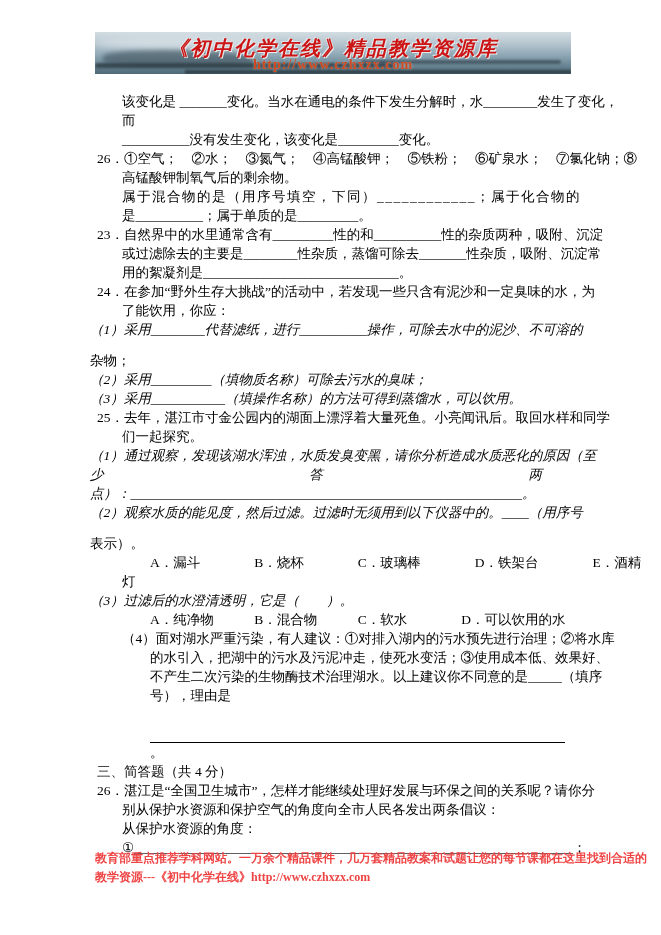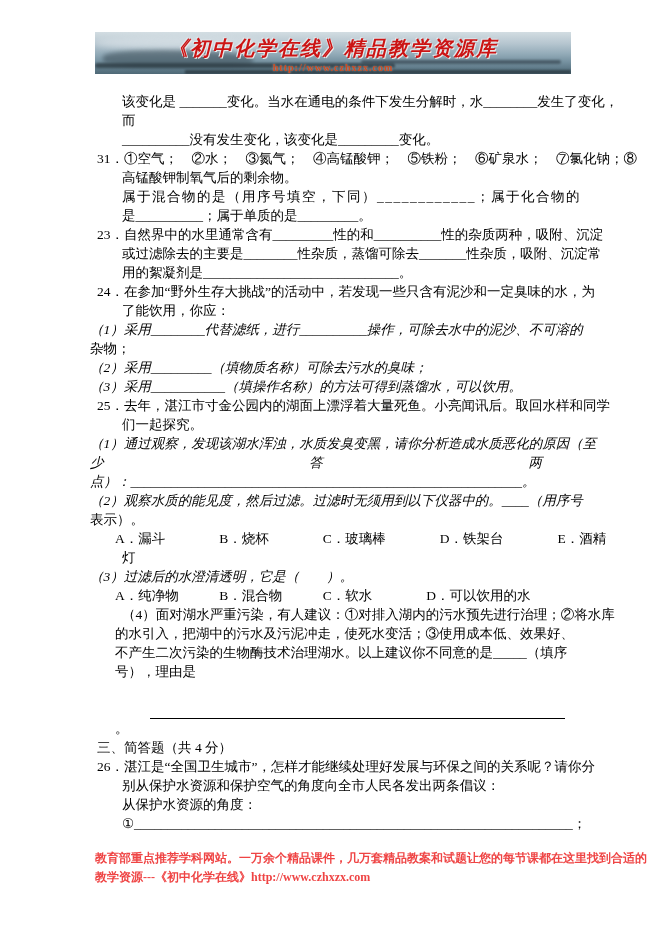--- a/index.html
+++ b/index.html
@@ -17,31 +17,31 @@
   .banner .streak1{position:absolute;left:0px;bottom:6px;width:300px;height:5px;background:#2b3940;opacity:.75;border-radius:3px;filter:blur(1px);}
   .banner .streak2{position:absolute;right:10px;bottom:10px;width:200px;height:4px;background:#33424c;opacity:.65;border-radius:3px;filter:blur(1px);}
   .banner .streak3{position:absolute;left:90px;bottom:0px;width:386px;height:4px;background:#26333a;opacity:.7;filter:blur(1px);}
   .banner-title{
     position:absolute;left:0;top:3px;width:100%;text-align:center;
     font-size:20px;font-weight:bold;font-style:italic;letter-spacing:2px;
     color:#cc1414;text-shadow:1px 1px 0 #e9e9e9,-1px -1px 0 #dfe6ea;white-space:pre;
   }
   .banner-url{
     position:absolute;left:0;bottom:1px;width:100%;text-align:center;
-    font-size:10px;font-weight:bold;letter-spacing:1px;color:#cd4a20;
+    font-size:14px;font-weight:bold;letter-spacing:1px;color:#cd4a20;
     text-shadow:0 0 2px rgba(255,255,255,.5);cursor:pointer;
   }
   
   .content{position:absolute;left:90px;top:92px;width:482px;font-size:13.5px;line-height:19px;}
   .line{white-space:pre;height:19px;}
-  .i0{margin-left:0;}
+  .i0{margin-left:0;margin-top:12px;}
   .i1{margin-left:7px;}
   .i2{font-style:italic;}
   .i3{margin-left:32px;}
-  .i4{margin-left:25px;}
+  .i4{margin-left:60px;}
   .just{letter-spacing:1.5px;}
   .spread{display:flex;justify-content:space-between;width:452px;white-space:normal;}
   .blankrow{height:19px;}
   .ansline{margin-left:60px;width:415px;height:18px;border-bottom:1px solid #000;}
   
   .footer{
     position:absolute;left:95px;top:849px;width:472px;
     font-size:12px;line-height:19px;font-weight:bold;color:#ef4444;
     font-family:"Liberation Serif","DejaVu Serif",serif;
   }
@@ -61,21 +61,21 @@
     <div class="banner-title">《初中化学在线》精品教学资源库</div>
     <div class="banner-url">http://www.czhxzx.com</div>
   </div>
 
   <div class="content">
 
     <div class="line i3">该变化是 _______变化。当水在通电的条件下发生分解时，水________发生了变化，</div>
     <div class="line i3">而</div>
     <div class="line i3">__________没有发生变化，该变化是_________变化。</div>
 
-    <div class="line i1">31．①空气；　②水；　③氮气；　④高锰酸钾；　⑤铁粉；　⑥矿泉水；　⑦氯化钠；⑧</div>
+    <div class="line i1">26．①空气；　②水；　③氮气；　④高锰酸钾；　⑤铁粉；　⑥矿泉水；　⑦氯化钠；⑧</div>
     <div class="line i3">高锰酸钾制氧气后的剩余物。</div>
     <div class="line i3 just">属于混合物的是（用序号填空，下同）____________；属于化合物的</div>
     <div class="line i3">是__________；属于单质的是_________。</div>
 
     <div class="line i1">23．自然界中的水里通常含有_________性的和__________性的杂质两种，吸附、沉淀</div>
     <div class="line i3">或过滤除去的主要是________性杂质，蒸馏可除去_______性杂质，吸附、沉淀常</div>
     <div class="line i3">用的絮凝剂是_____________________________。</div>
 
     <div class="line i1">24．在参加“野外生存大挑战”的活动中，若发现一些只含有泥沙和一定臭味的水，为</div>
     <div class="line i3">了能饮用，你应：</div>

